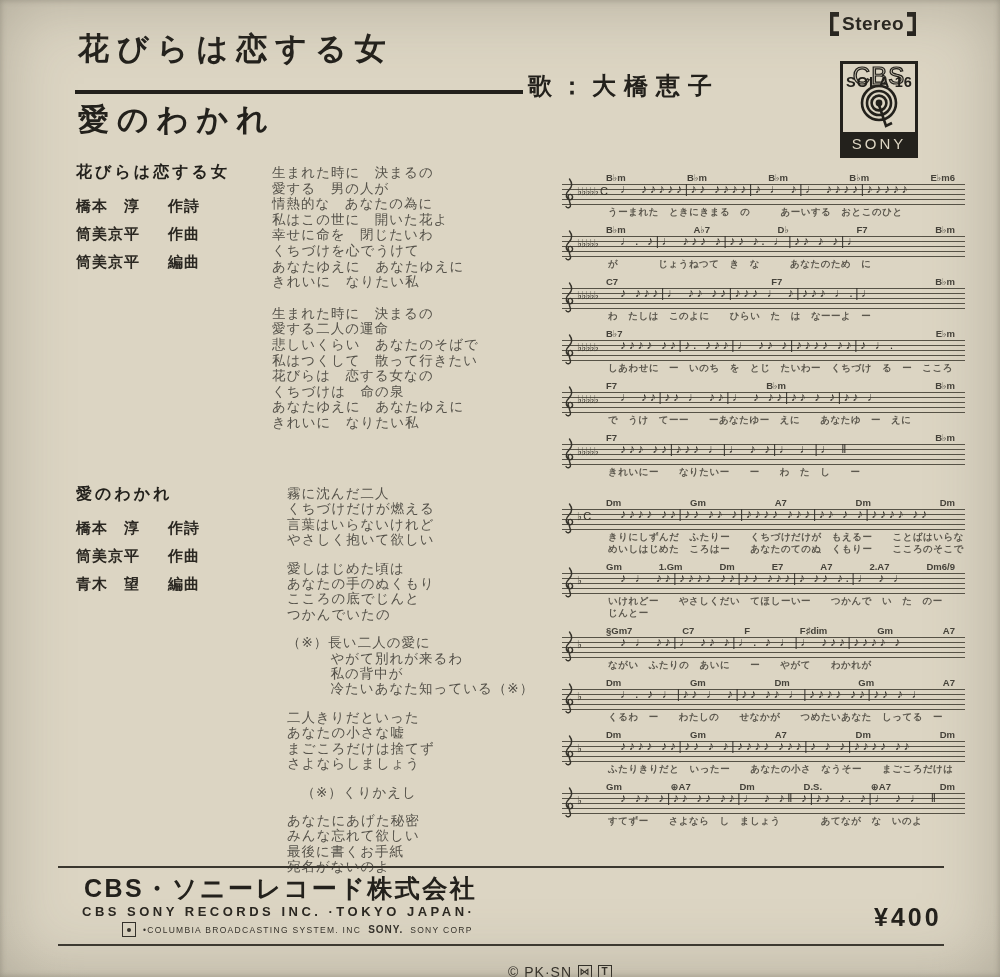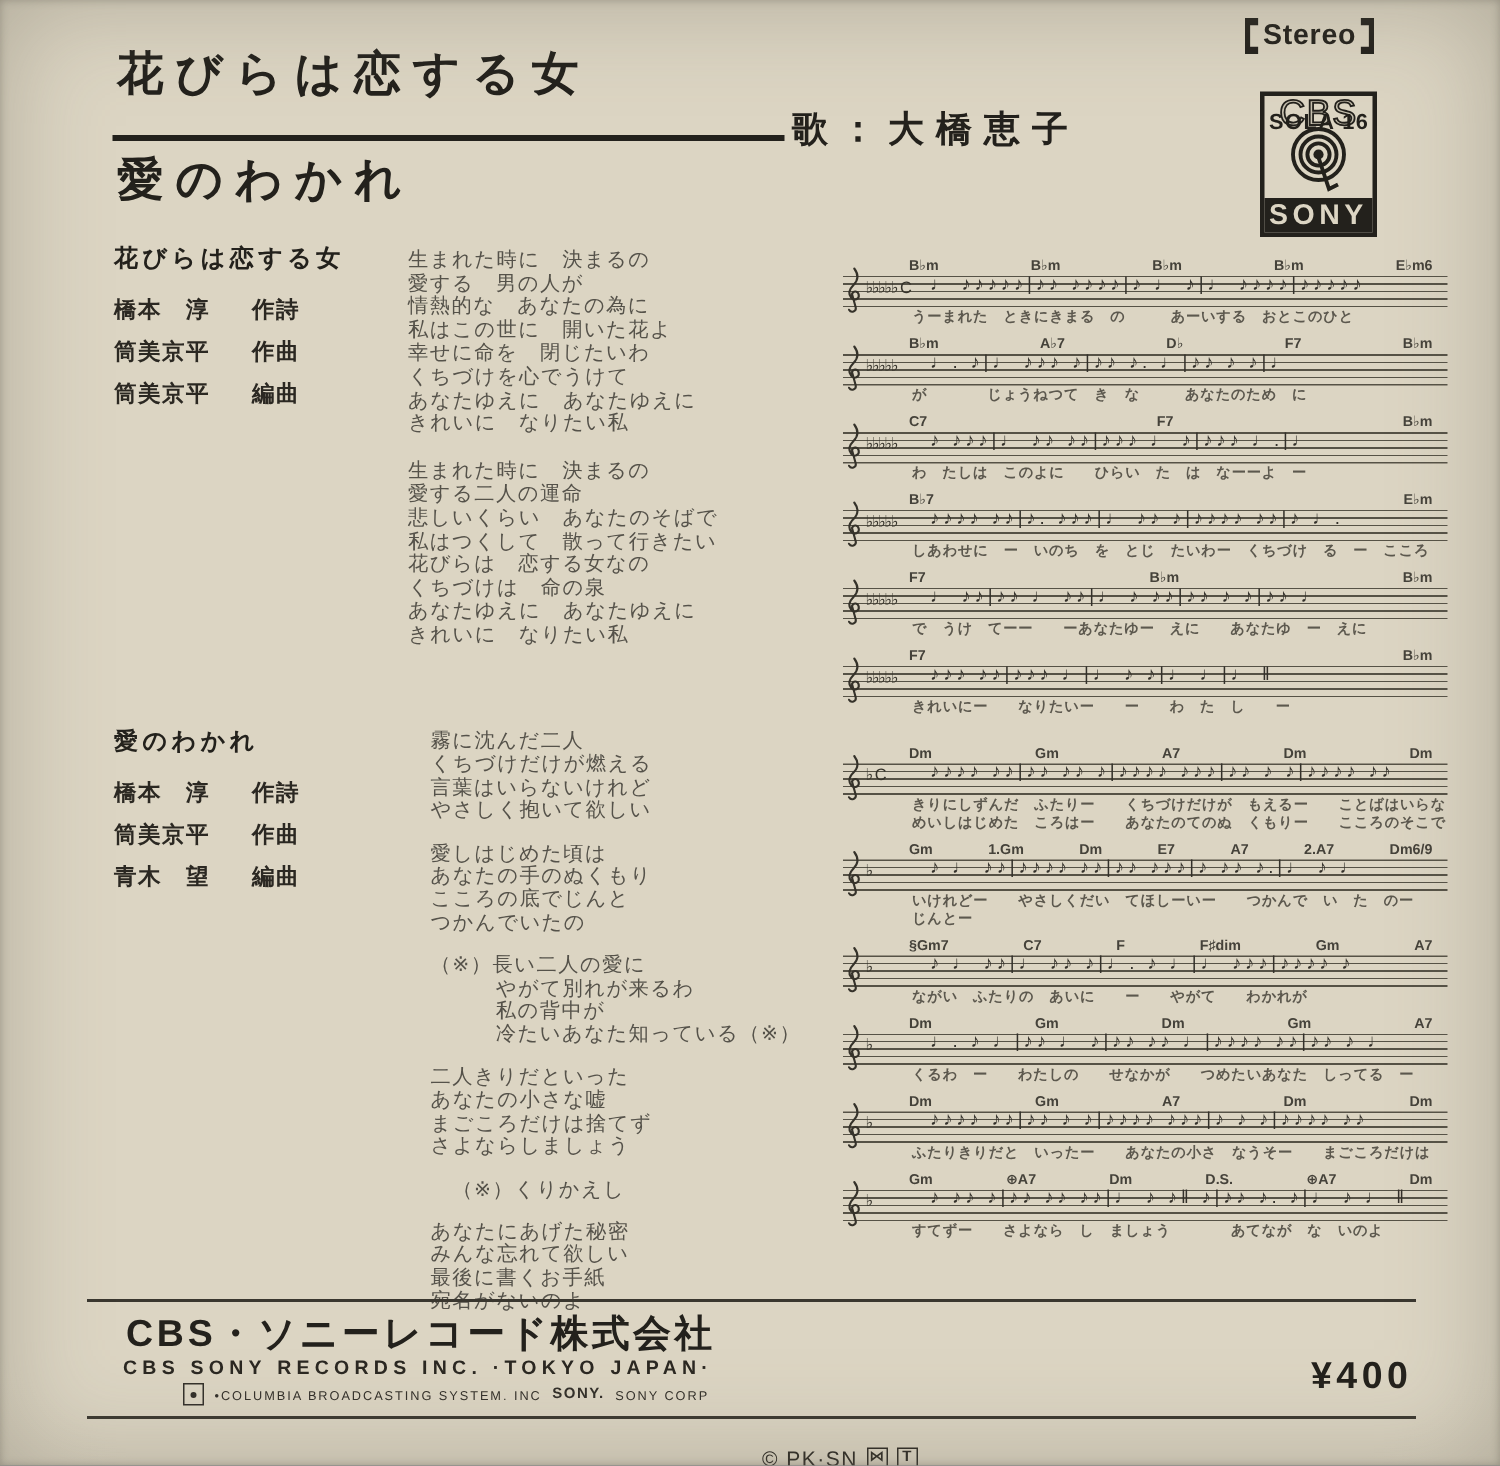--- a/index.html
+++ b/index.html
@@ -20,22 +20,22 @@
     font-size:19px;font-weight:700;letter-spacing:.5px;height:26px;}
   .br{width:9px;height:24px;background:#23211c;
     clip-path:polygon(100% 0,0 0,0 100%,100% 100%,100% 80%,38% 80%,38% 20%,100% 20%);}
   .br.l{margin-right:3px;} .br.r{margin-left:3px;transform:scaleX(-1);}
   .catalog{position:absolute;left:846px;top:42px;font-size:14.5px;font-weight:700;letter-spacing:1px;margin-top:32px;}
   .logo-box{position:absolute;left:840px;top:61px;width:78px;height:97px;border:3px solid #23211c;
     display:flex;flex-direction:column;align-items:center;justify-content:space-between;box-sizing:border-box;}
   .logo-cbs{font-size:24px;letter-spacing:1px;line-height:22px;margin-top:1px;font-weight:400;
     color:rgba(35,33,28,.12);-webkit-text-stroke:1.2px #23211c;}
   .logo-eye{flex:1;display:flex;align-items:center;justify-content:center;margin-top:-6px;}
-  .logo-sony{align-self:stretch;background:#23211c;color:#dcd5c3;font-weight:700;letter-spacing:3px;
-    font-size:19px;text-align:center;height:23px;line-height:23px;}
+  .logo-sony{align-self:stretch;background:#23211c;color:#dcd5c3;font-weight:400;letter-spacing:3px;
+    font-size:15px;text-align:center;height:23px;line-height:23px;}
   
   .credits{position:absolute;left:76px;width:200px;}
   .c1{top:162px;} .c2{top:484px;}
   .song-title{font-size:16px;font-weight:700;letter-spacing:3px;margin-bottom:14px;}
   .credit{display:flex;margin-bottom:9px;font-weight:700;font-size:15px;letter-spacing:1px;color:#2b2822;}
   .credit-name{width:92px;white-space:pre;}
   
   .lyrics{position:absolute;left:272px;font-size:13.5px;color:#55524a;letter-spacing:1px;white-space:pre;}
   .l1{top:165px;} .l1 .lyric-line{line-height:15.6px;} .l1 .verse{margin-bottom:16px;}
   .l2{top:486px;margin-left:15px;} .l2 .lyric-line{line-height:15.4px;} .l2 .verse{margin-bottom:13px;}

